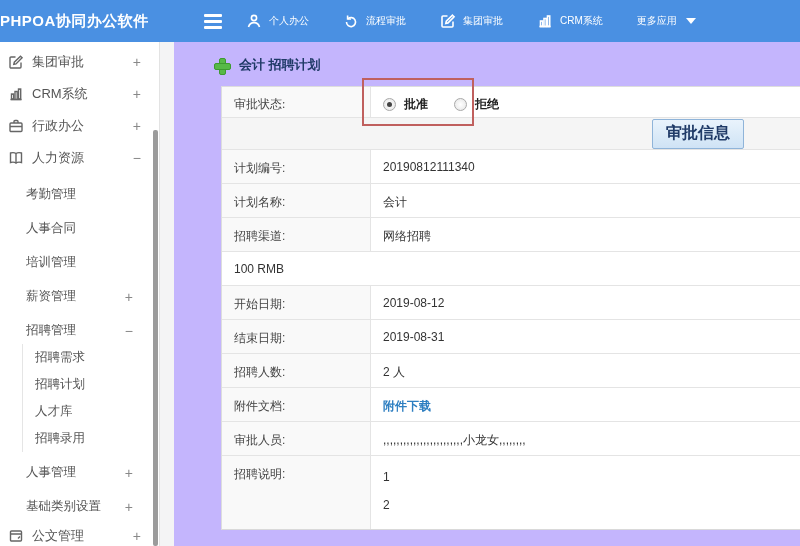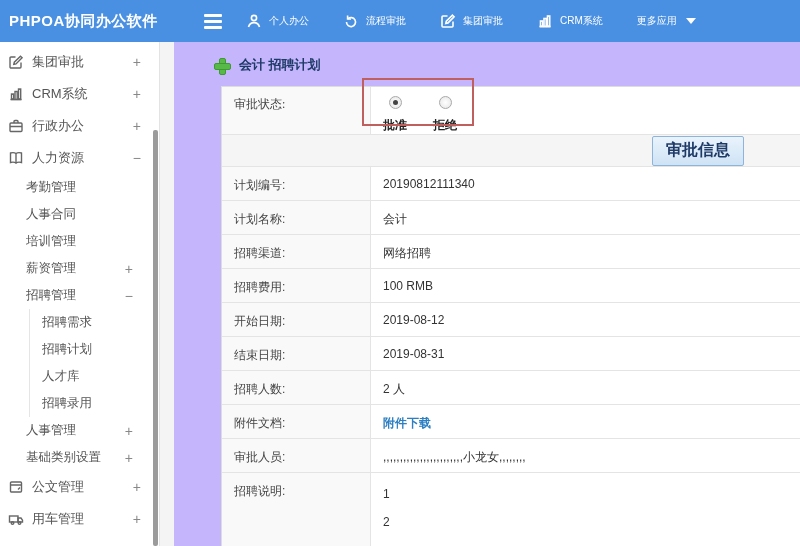--- a/index.html
+++ b/index.html
@@ -2,38 +2,38 @@
 <html><head>
 <meta charset="utf-8">
 <style>
   * { margin:0; padding:0; box-sizing:border-box; }
   html,body { width:800px; height:546px; overflow:hidden;
     font-family:"Liberation Sans","DejaVu Sans",sans-serif; background:#f4f4f5; }
 
   
   .topbar { position:absolute; top:0; left:0; width:800px; height:42px;
     background:#4a90e2; display:flex; align-items:center; color:#fff; z-index:30; }
-  .brand { width:162px; padding-left:9px; font-size:15px; font-weight:bold; letter-spacing:0.5px; }
+  .brand { width:162px; font-size:15px; font-weight:bold; letter-spacing:0.5px; }
   .hamburger { margin:0 24px 0 42px; cursor:pointer; display:flex; flex-direction:column; gap:3px; }
   .hamburger i { display:block; width:18px; height:3px; background:#fff; border-radius:1px; }
   .topnav { display:flex; align-items:center; gap:34px; font-size:10px; }
   .topnav .nav-item { display:flex; align-items:center; gap:7px; cursor:pointer; white-space:nowrap; }
   .topnav svg { width:16px; height:16px; stroke:#fff; fill:none; stroke-width:1.6; }
   .caret { width:0; height:0; border-left:5px solid transparent; border-right:5px solid transparent;
     border-top:6px solid #fff; display:inline-block; margin-left:2px; }
 
   
   .sidebar { position:absolute; top:42px; left:0; width:160px; height:504px;
     background:#fff; border-right:1px solid #e3e3e3; overflow:hidden; }
   .side-list { padding-top:4px; }
   .side-item { position:relative; display:flex; align-items:center; color:#555; cursor:pointer; }
   .side-item.l0 { height:32px; font-size:13px; padding-left:8px; }
   .side-item.l0 .label { margin-left:8px; }
-  .side-item.l1 { height:27px; font-size:12.5px; padding-left:26px; }
-  .side-item.l2 { height:27px; font-size:12.5px; padding-left:38px; margin-left:29px;
+  .side-item.l1 { height:27px; font-size:12.5px; padding-left:26px;margin-top:7px; }
+  .side-item.l2 { height:27px; font-size:12.5px; padding-left:38px; margin-left:22px;
     border-left:1px solid #e5e5e5; padding-left:12px; }
   .side-item .toggle { position:absolute; font-size:14px; color:#888; }
   .side-item.l0 .toggle { right:18px; }
   .side-item.l1 .toggle { right:26px; }
   .side-item svg { width:16px; height:16px; stroke:#666; fill:none; stroke-width:1.4; flex:none; }
   .side-scrollthumb { position:absolute; right:1px; top:88px; width:5px; height:416px;
     background:#9b9b9b; border-radius:2px; }
 
   
   .main { position:absolute; top:42px; left:174px; width:639px; height:504px; background:#c4b5fd; }
@@ -55,21 +55,21 @@
   .frow.approval { min-height:31px;font-family:Liberation Serif, serif; }
   .frow.approval .fl, .frow.approval .fv { padding-top:9px; }
   .btn-row { display:flex; justify-content:flex-end; align-items:center; height:32px;
     background:#f5f5f5; border-bottom:1px solid #e4e4e4; padding-right:60px; }
   .approve-btn { font-size:16px; font-weight:bold; color:#1f3a67;
     background:linear-gradient(#e9f3fc,#cfe3f5); border:1px solid #8fb4d9;
     border-radius:2px; padding:3px 13px 4px; cursor:pointer;
     font-family:"Liberation Sans","DejaVu Sans",sans-serif; }
   .radio-group { display:flex; align-items:center; gap:26px; }
   .radio-opt { display:flex; align-items:center; gap:8px; font-size:12px;
-    font-weight:bold; color:#222; cursor:pointer;flex-direction:column; }
+    font-weight:bold; color:#222; cursor:pointer; }
   .radio { width:13px; height:13px; border-radius:50%; border:1px solid #a9a9a9;
     background:radial-gradient(#fff,#e4e4e4); position:relative; flex:none; }
   .radio.checked:after { content:""; position:absolute; left:3px; top:3px; width:5px; height:5px;
     border-radius:50%; background:#444; }
   .highlight-box { position:absolute; left:140px; top:-9px; width:112px; height:48px;
     border:2px solid #c0605e; background:transparent; z-index:5; pointer-events:none; }
   .fv a { color:#2e7fc1; text-decoration:none; font-weight:bold; }
   .fv .line { display:block; }
   .fv.multi { padding-top:14px; }
   .fv.multi .line + .line { margin-top:14px; }
@@ -272,21 +272,20 @@
         </div>
         <div class="frow">
           <div class="fl">计划名称:</div>
           <div class="fv">会计</div>
         </div>
         <div class="frow">
           <div class="fl">招聘渠道:</div>
           <div class="fv">网络招聘</div>
         </div>
         <div class="frow">
-          <div class="fl">招聘费用:</div>
           <div class="fv">100 RMB</div>
         </div>
         <div class="frow">
           <div class="fl">开始日期:</div>
           <div class="fv">2019-08-12</div>
         </div>
         <div class="frow">
           <div class="fl">结束日期:</div>
           <div class="fv">2019-08-31</div>
         </div>

